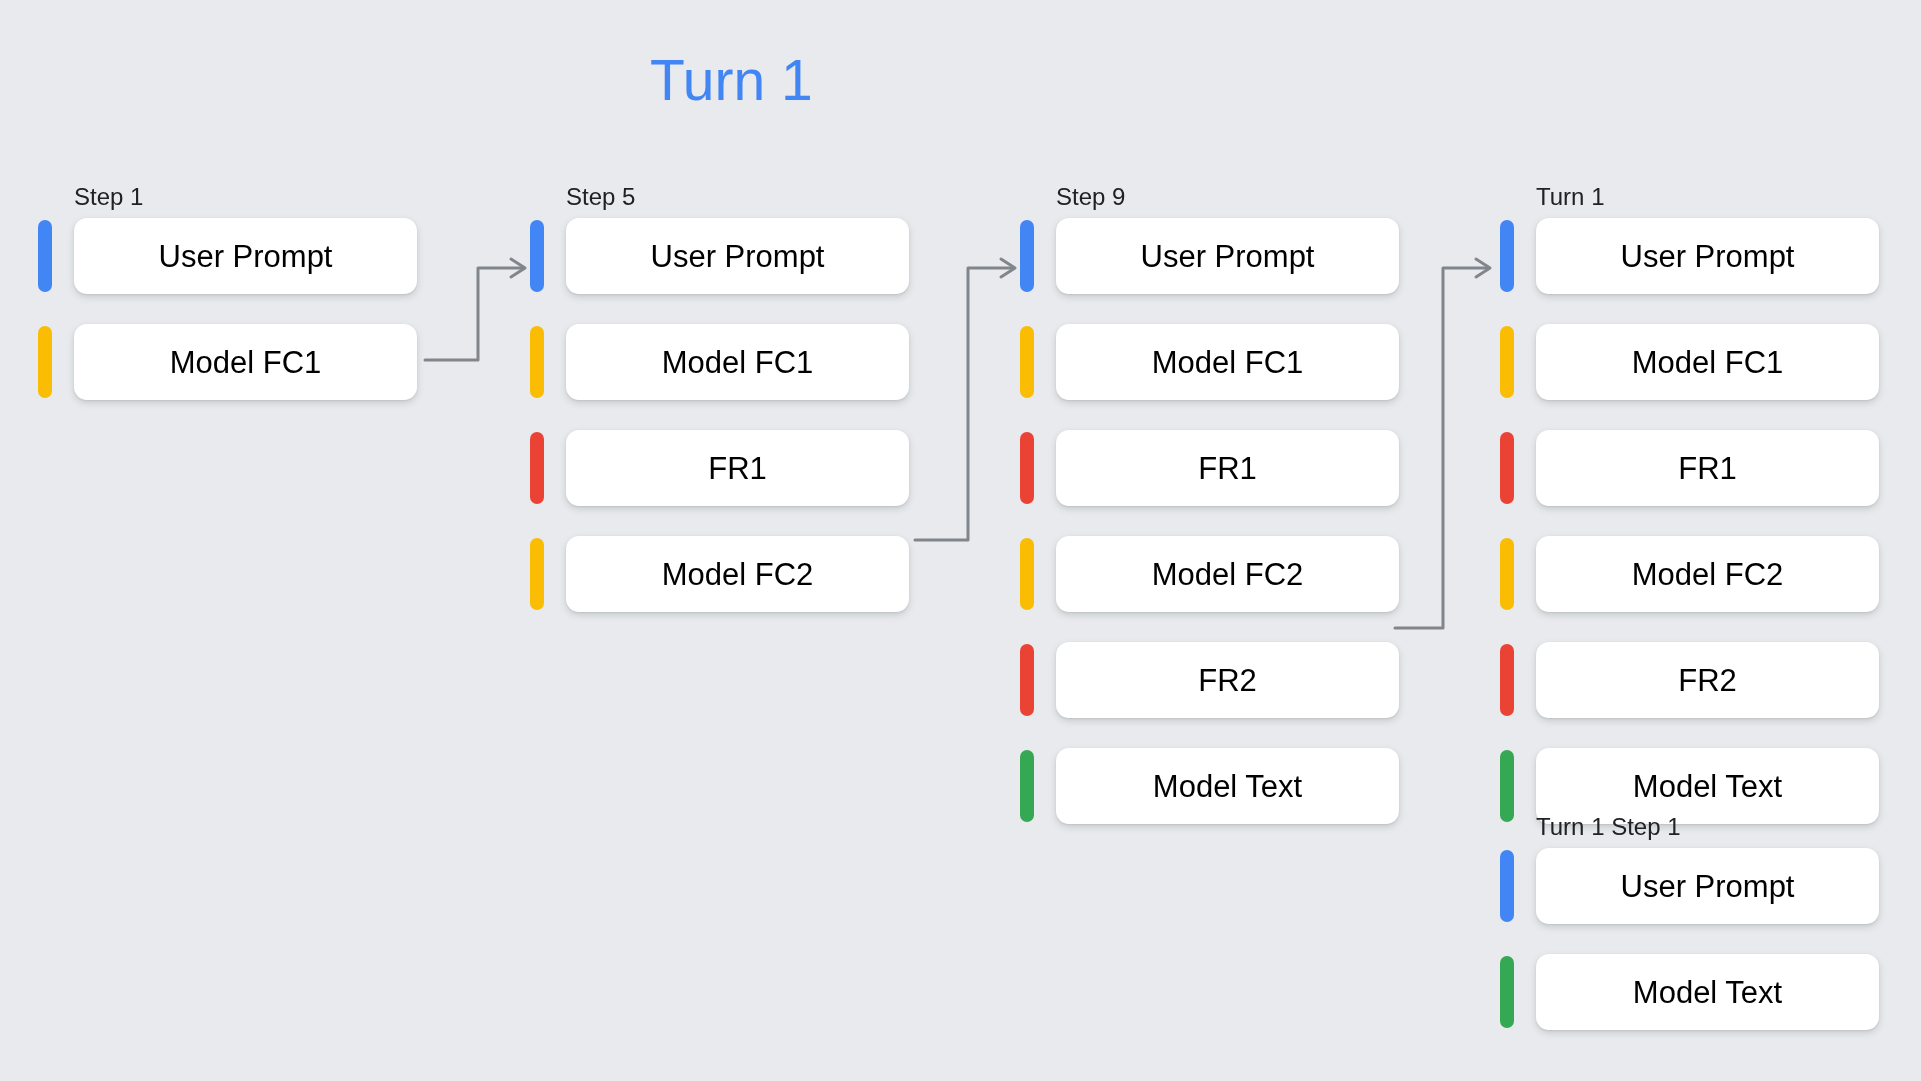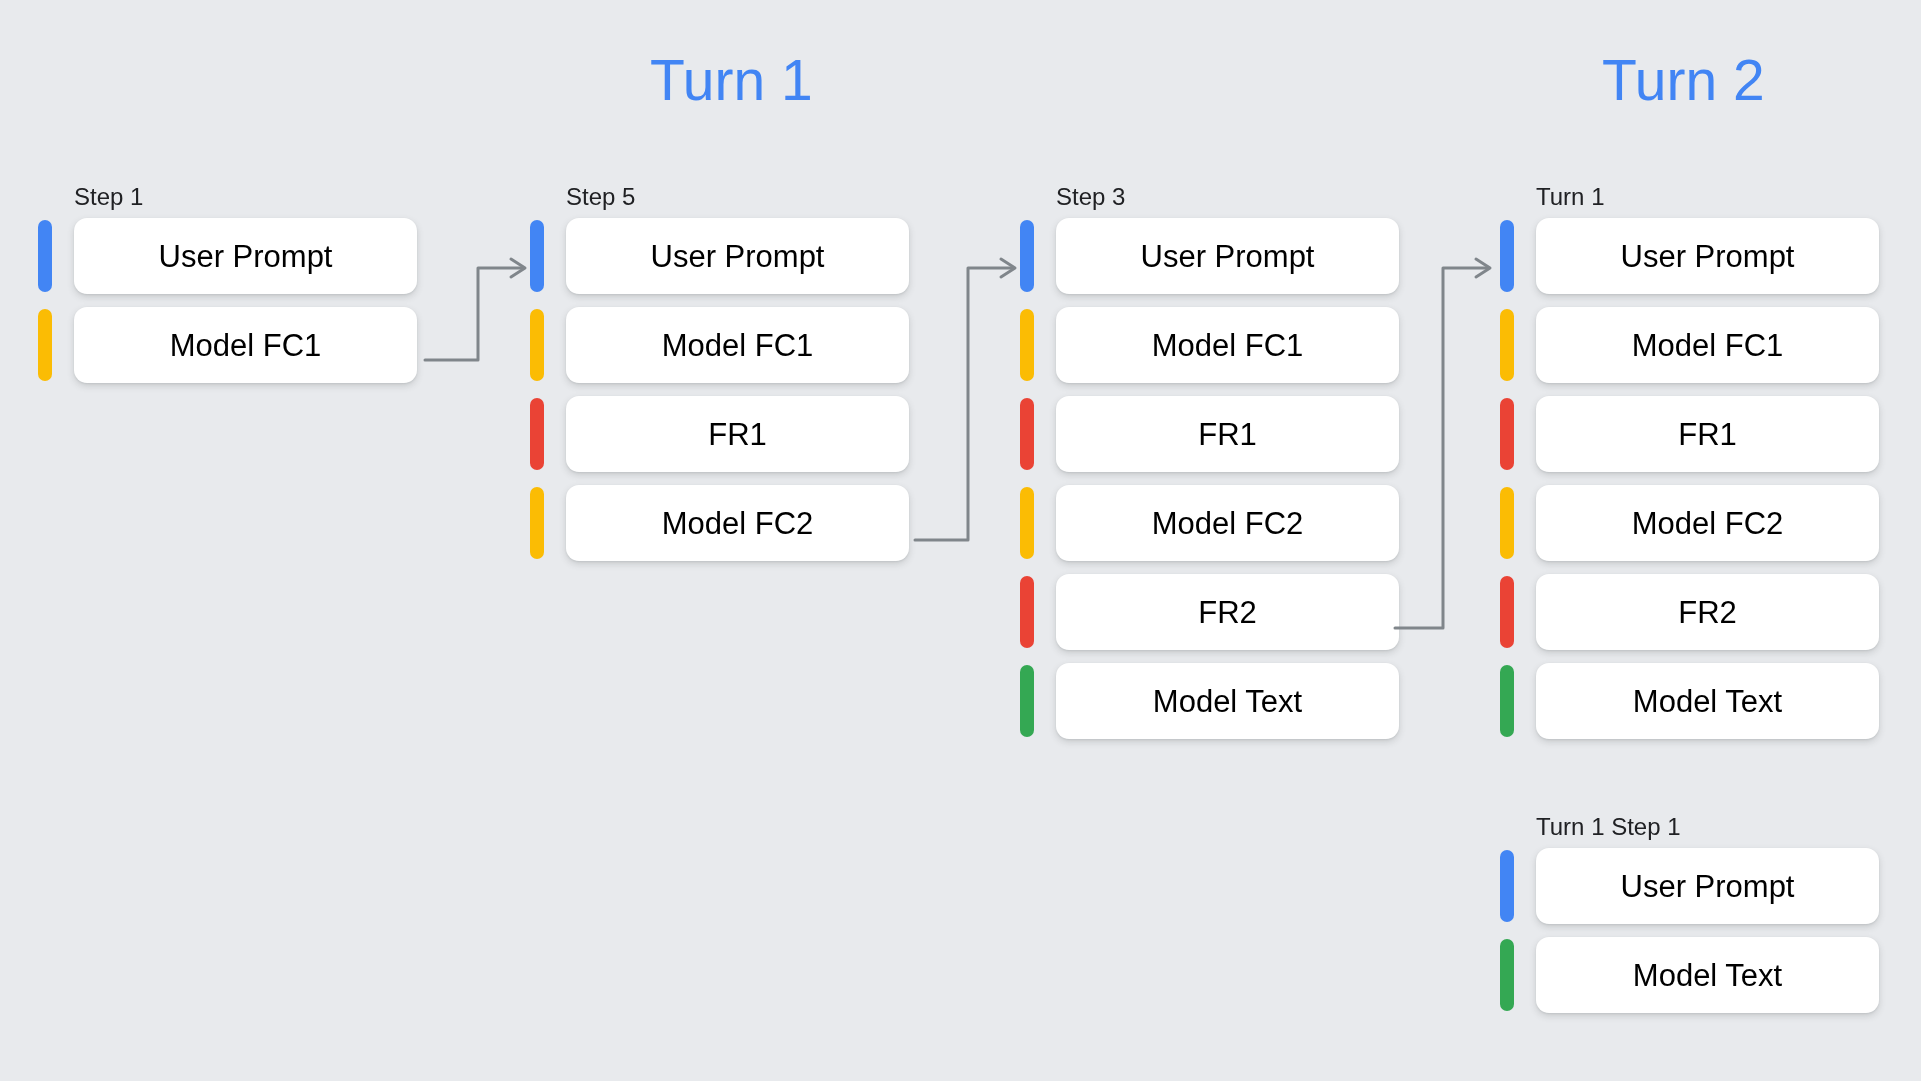--- a/index.html
+++ b/index.html
@@ -51,21 +51,21 @@
   .rows {
     position: absolute;
     top: 33px;
     left: 0;
   }
 
   .row {
     display: flex;
     align-items: center;
     height: 76px;
-    margin-bottom: 13px;
+    margin-bottom: 30px;
   }
 
   .bar {
     width: 14px;
     height: 72px;
     border-radius: 7px;
     flex: 0 0 auto;
   }
   .bar.blue   { background: #4285F4; }
   .bar.yellow { background: #FBBC04; }
@@ -98,21 +98,20 @@
     overflow: visible;
     pointer-events: none;
   }
 </style>
 </head>
 <body>
 
 <div id="canvas">
 
   <div class="turn-title" style="left:650px; top:52px;">Turn 1</div>
-  <div class="turn-title" style="left:1602px; top:52px;">Turn 2</div>
 
   <div class="column" style="left:38px; top:185px;">
     <div class="col-label">Step 1</div>
     <div class="rows">
 
       <div class="row">
         <div class="bar blue"></div>
         <div class="card">
           <span class="card-text">User Prompt</span>
         </div>
@@ -157,21 +156,21 @@
         <div class="bar yellow"></div>
         <div class="card">
           <span class="card-text">Model FC2</span>
         </div>
       </div>
 
     </div>
   </div>
 
   <div class="column" style="left:1020px; top:185px;">
-    <div class="col-label">Step 3</div>
+    <div class="col-label">Step 9</div>
     <div class="rows">
 
       <div class="row">
         <div class="bar blue"></div>
         <div class="card">
           <span class="card-text">User Prompt</span>
         </div>
       </div>
 
       <div class="row">

